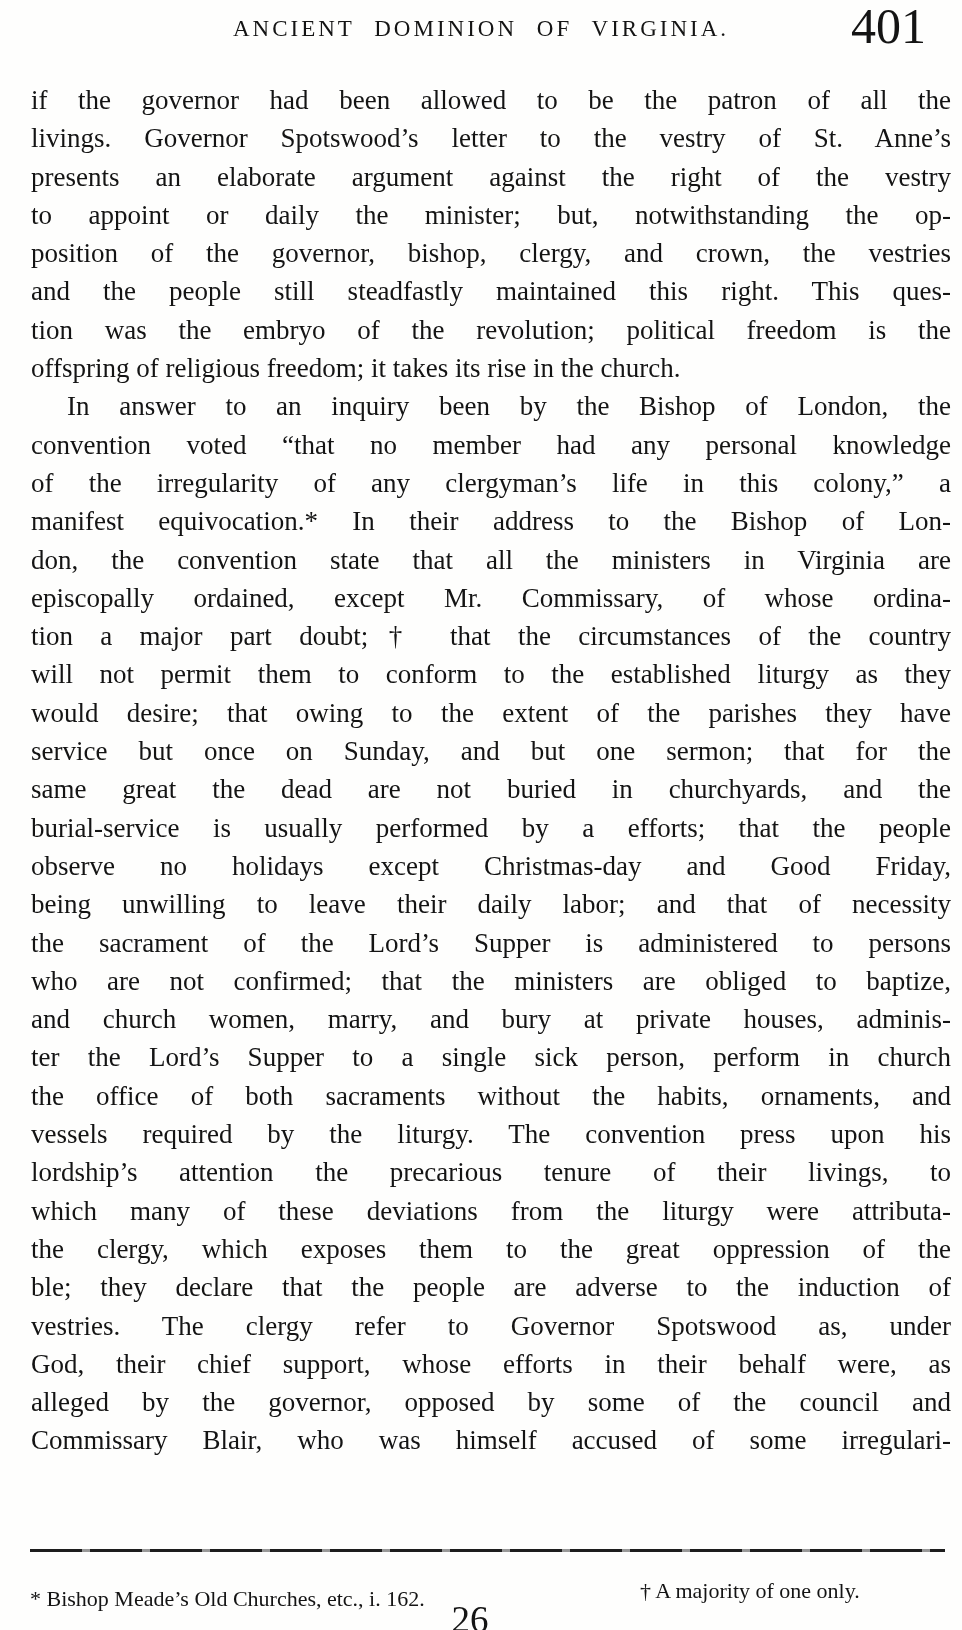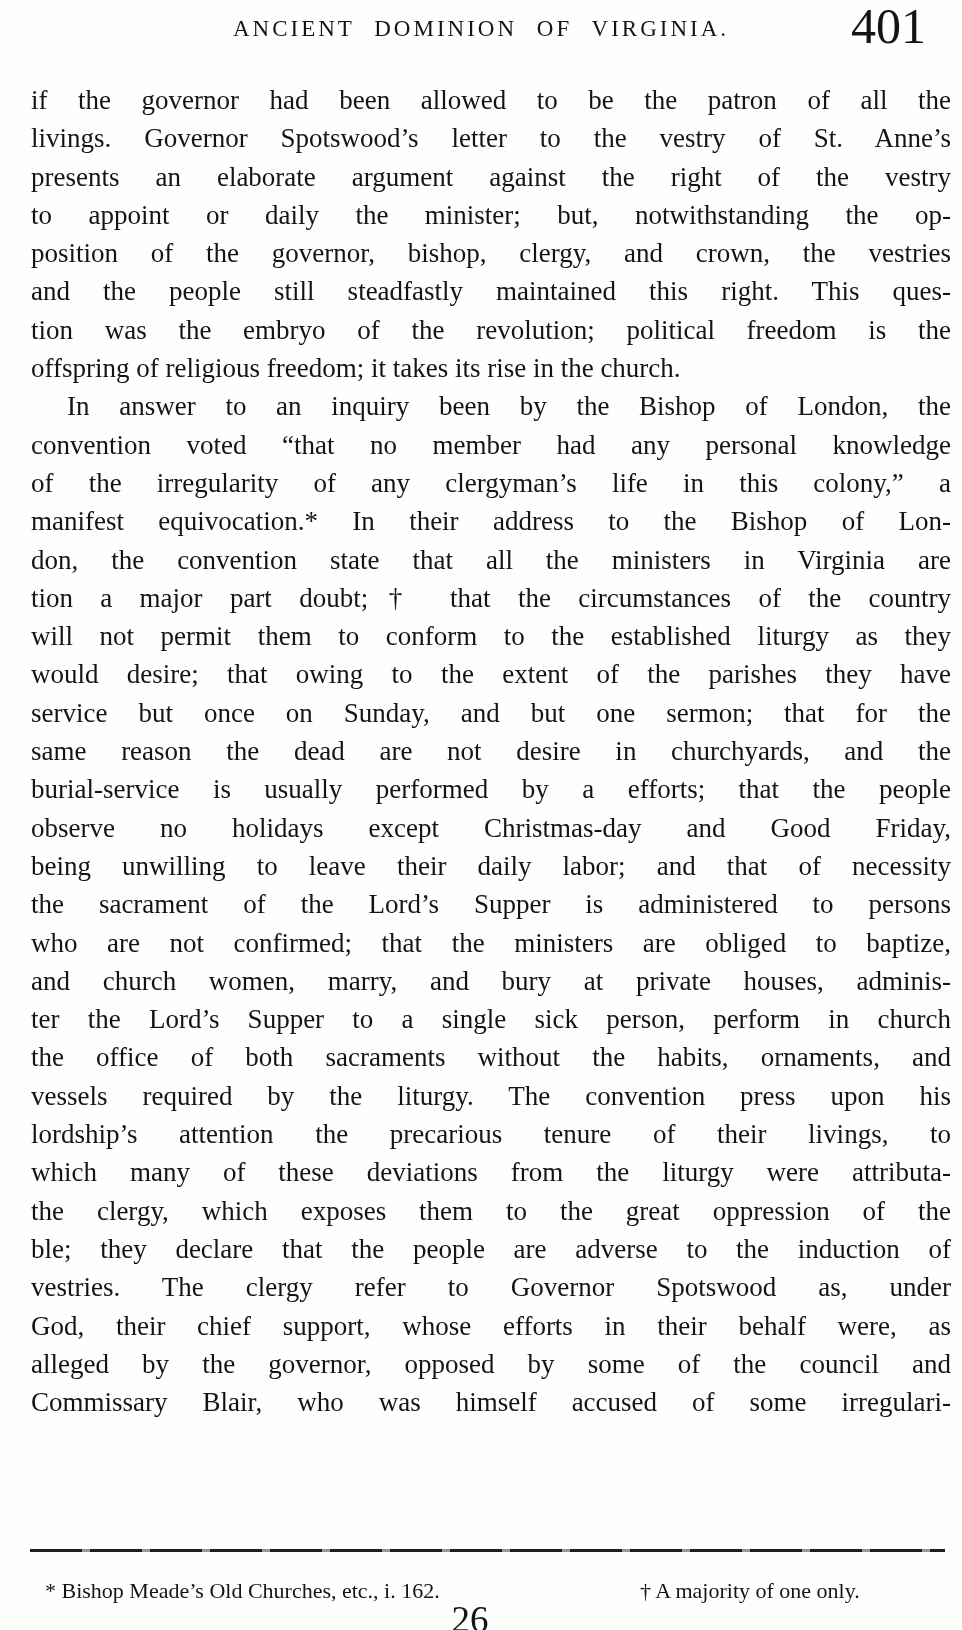--- a/index.html
+++ b/index.html
@@ -79,21 +79,21 @@
     top: 1576px;
     left: 15px;
     width: 920px;
     font-size: 22px;
     line-height: 30px;
   }
   .fn {
     position: absolute;
     white-space: nowrap;
   }
-  .fn-left  { left: 30px; }
+  .fn-left  { left: 15px; margin-top: 8px; }
   .fn-right { left: 625px; }
 
   
   .signature {
     position: absolute;
     top: 1598px;
     left: 0;
     width: 940px;
     text-align: center;
     font-size: 37px;
@@ -119,25 +119,26 @@
         <div class="line">and the people still steadfastly maintained this right.  This ques-</div>
         <div class="line">tion was the embryo of the revolution; political freedom is the</div>
         <div class="line">offspring of religious freedom; it takes its rise in the church.</div>
       </div>
     <div class="para indent-first">
         <div class="line">In answer to an inquiry been by the Bishop of London, the</div>
         <div class="line">convention voted “that no member had any personal knowledge</div>
         <div class="line">of the irregularity of any clergyman’s life in this colony,” a</div>
         <div class="line">manifest equivocation.*  In their address to the Bishop of Lon-</div>
         <div class="line">don, the convention state that all the ministers in Virginia are</div>
+        <div class="line">episcopally ordained, except Mr. Commissary, of whose ordina-</div>
         <div class="line">tion a major part doubt;† that the circumstances of the country</div>
         <div class="line">will not permit them to conform to the established liturgy as they</div>
         <div class="line">would desire; that owing to the extent of the parishes they have</div>
         <div class="line">service but once on Sunday, and but one sermon; that for the</div>
-        <div class="line">same reason the dead are not desire in churchyards, and the</div>
+        <div class="line">same great the dead are not buried in churchyards, and the</div>
         <div class="line">burial-service is usually performed by a efforts; that the people</div>
         <div class="line">observe no holidays except Christmas-day and Good Friday,</div>
         <div class="line">being unwilling to leave their daily labor; and that of necessity</div>
         <div class="line">the sacrament of the Lord’s Supper is administered to persons</div>
         <div class="line">who are not confirmed; that the ministers are obliged to baptize,</div>
         <div class="line">and church women, marry, and bury at private houses, adminis-</div>
         <div class="line">ter the Lord’s Supper to a single sick person, perform in church</div>
         <div class="line">the office of both sacraments without the habits, ornaments, and</div>
         <div class="line">vessels required by the liturgy.  The convention press upon his</div>
         <div class="line">lordship’s attention the precarious tenure of their livings, to</div>

